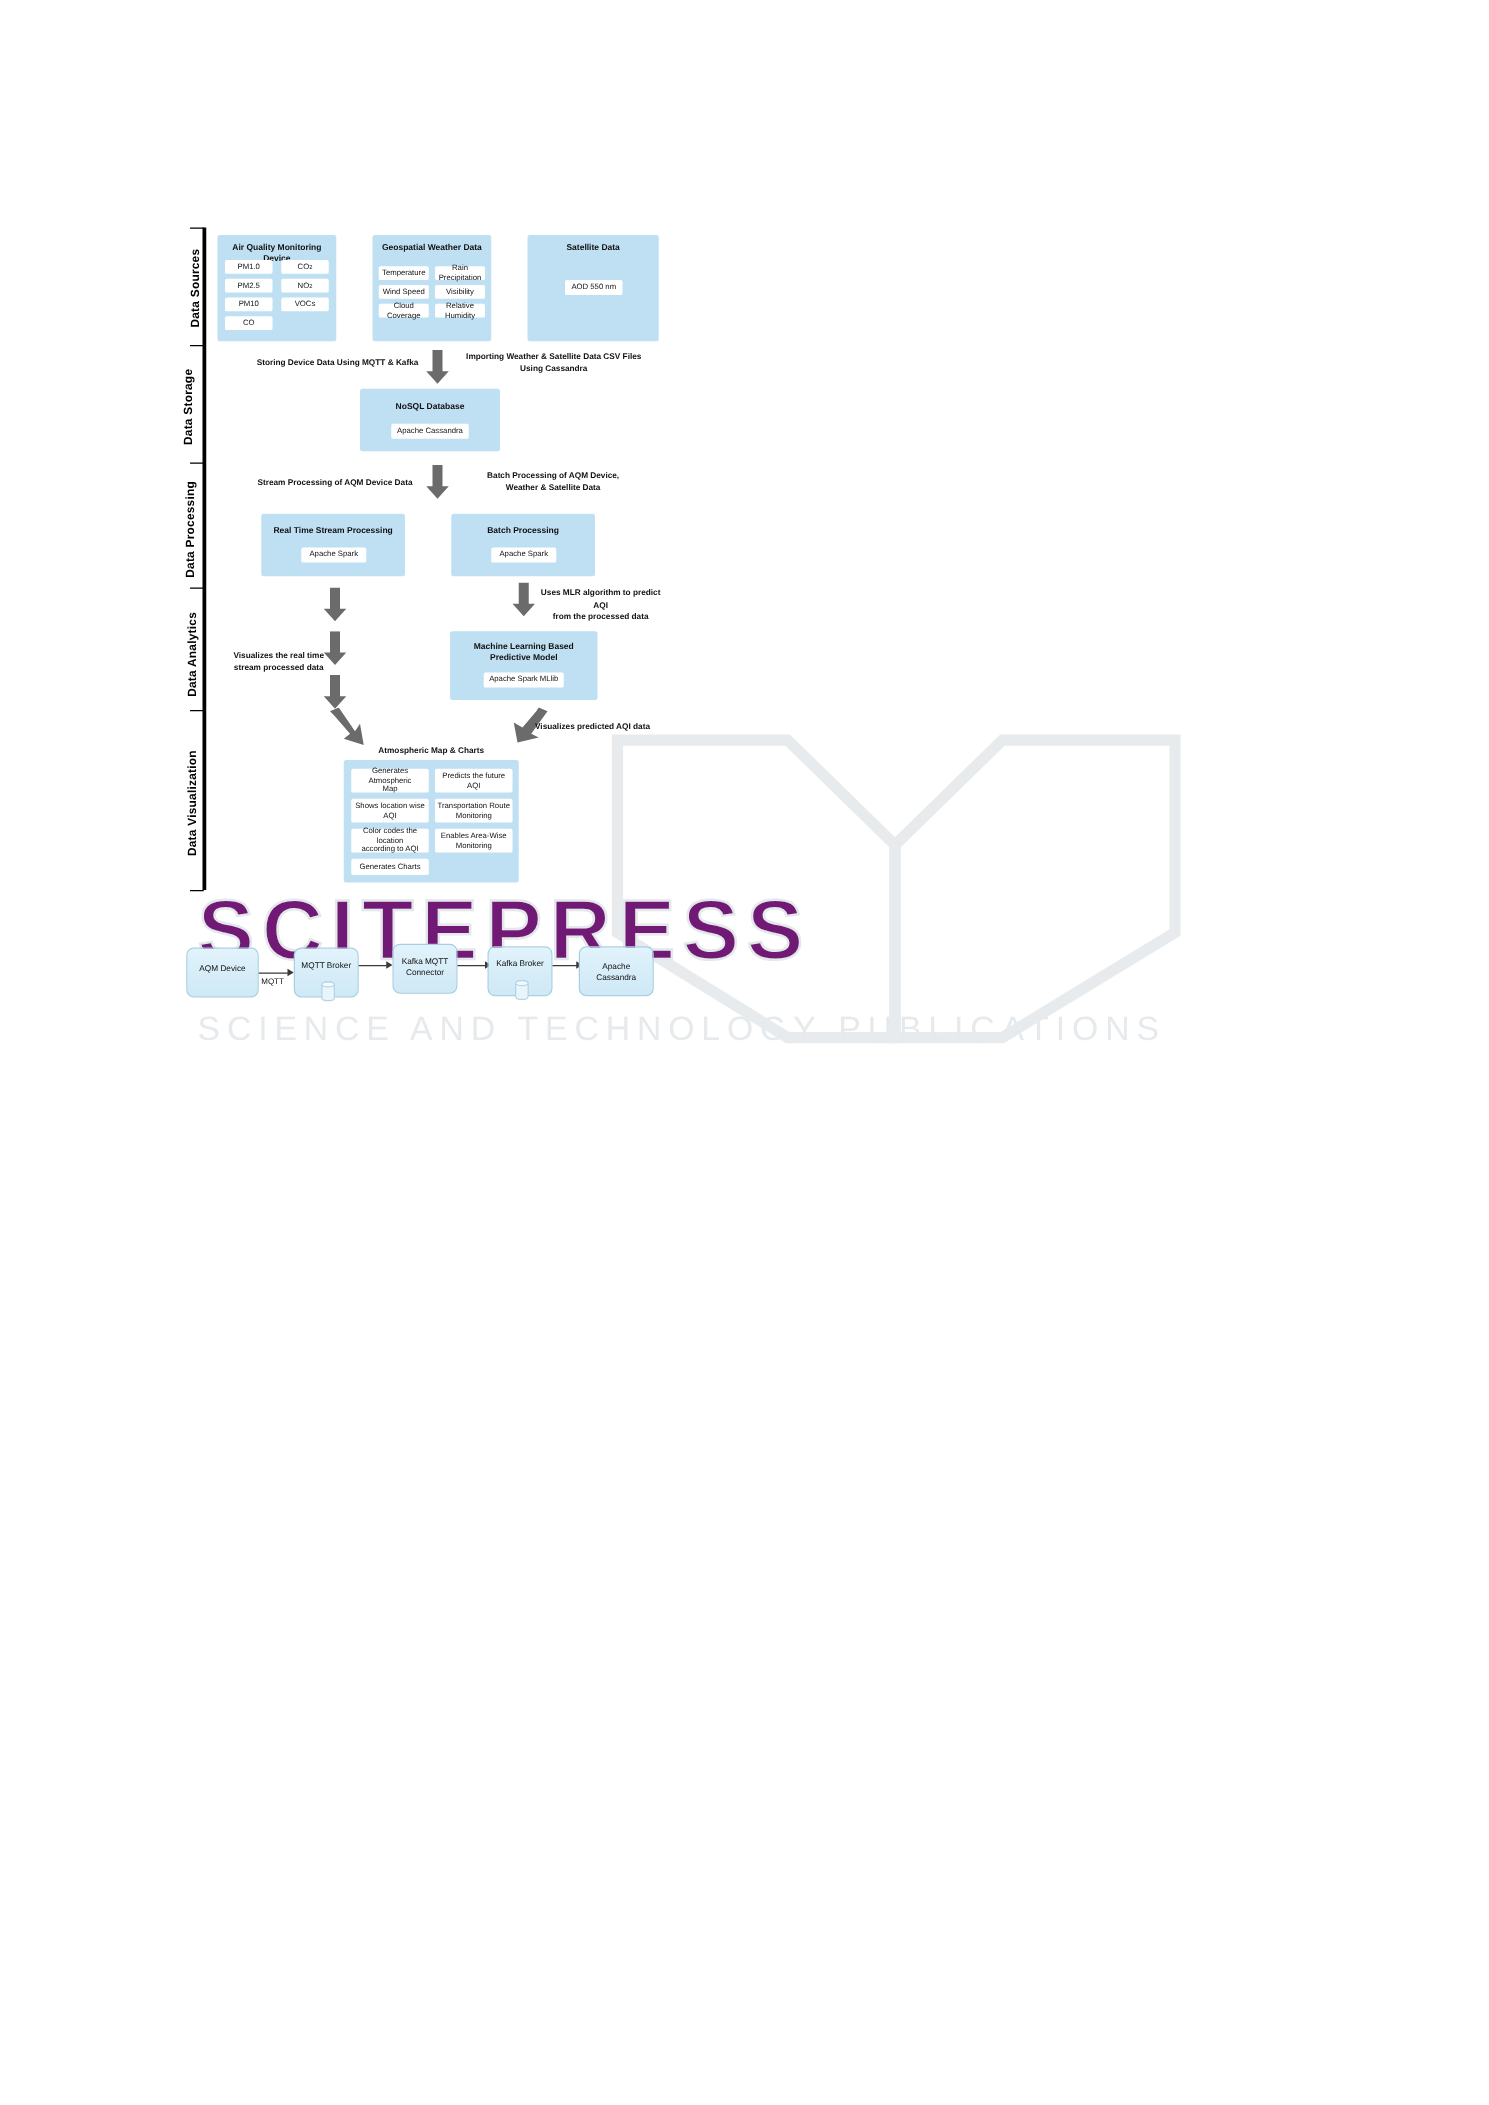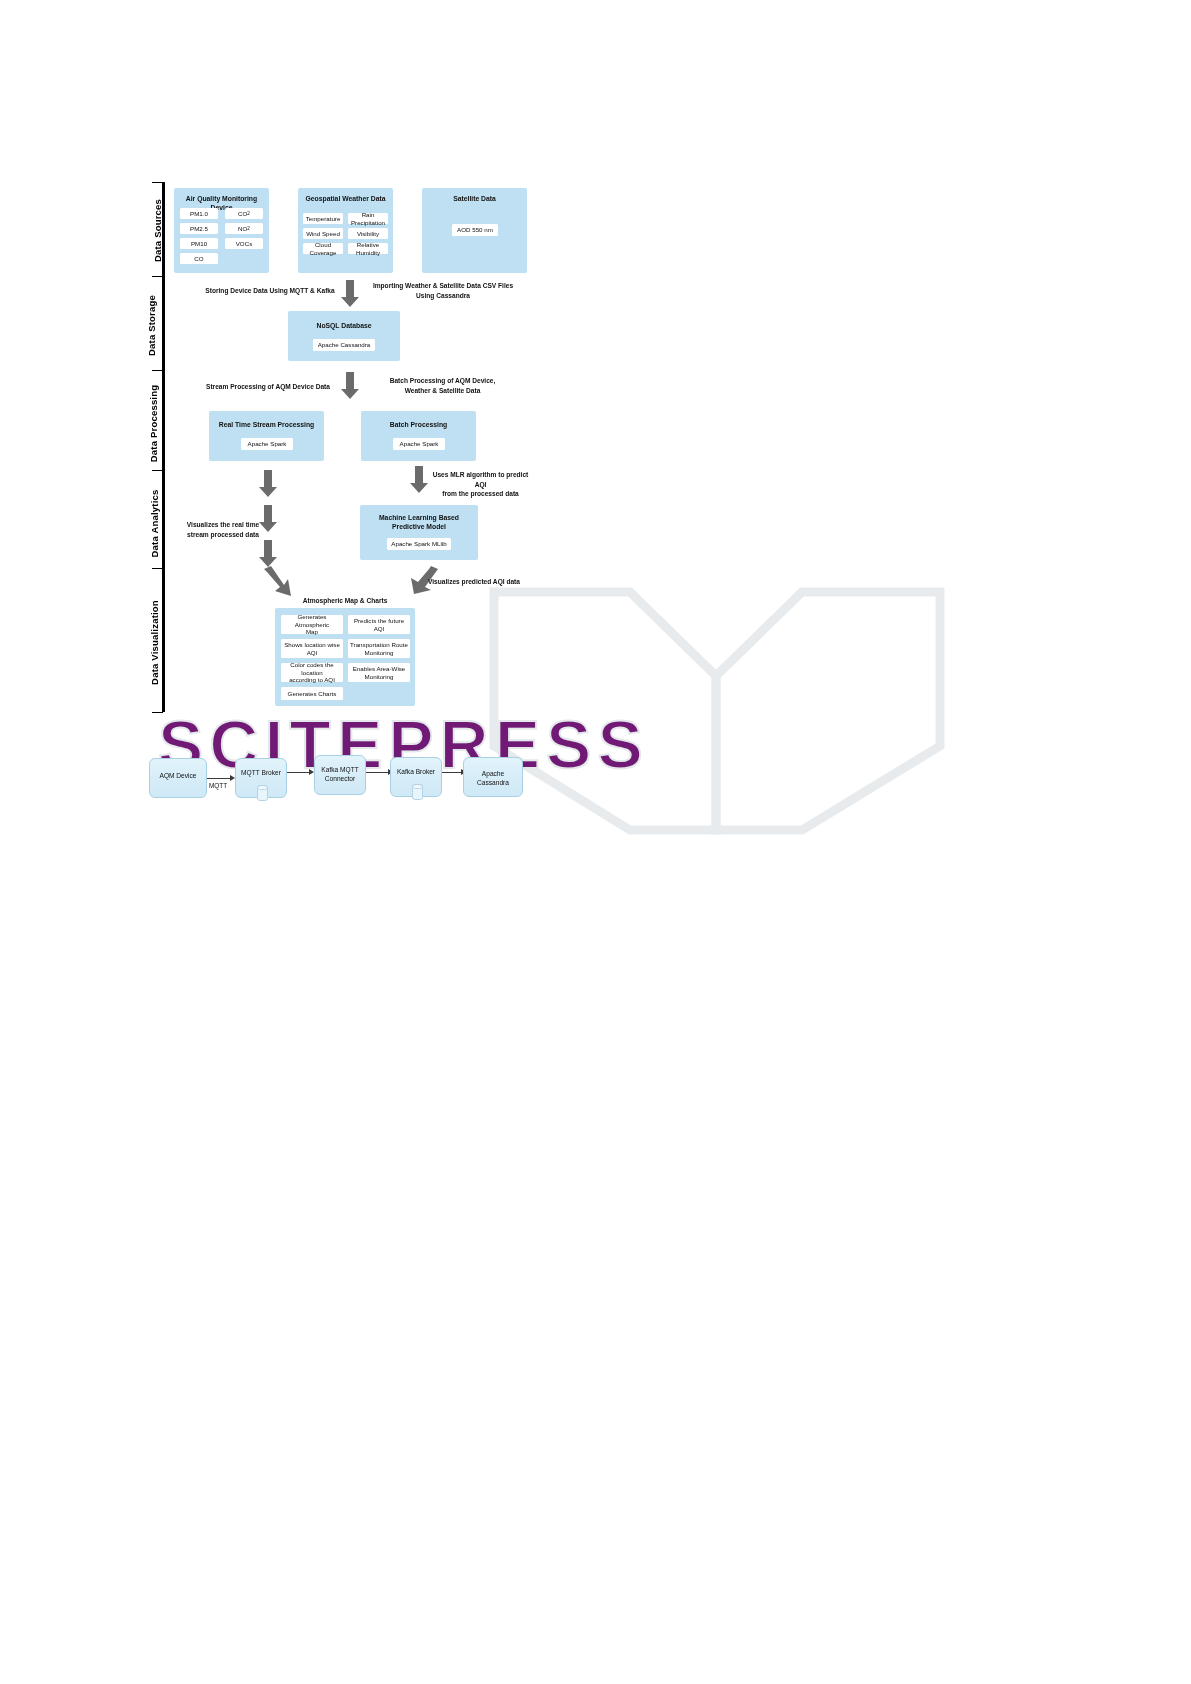--- a/index.html
+++ b/index.html
@@ -212,20 +212,21 @@
 </style>
 </head>
 <body>
 
 <div id="watermark">
   <svg class="wm-book" viewBox="0 0 480 270">
     <path d="M14 12 L150 12 L236 96 L236 250 L150 250 L14 166 Z" fill="none" stroke="#e7ebed" stroke-width="9"></path>
     <path d="M236 96 L322 12 L460 12 L460 166 L322 250 L236 250 Z" fill="none" stroke="#e7ebed" stroke-width="9"></path>
   </svg>
   <div class="wm-top">SCITEPRESS</div>
+  <div class="wm-bottom">SCIENCE AND TECHNOLOGY PUBLICATIONS</div>
 </div>
 
 <div id="figure1">
 
   <div class="axis-line"></div>
   <div class="axis-tick" style="top:182px;"></div>
   <div class="axis-tick" style="top:276px;"></div>
   <div class="axis-tick" style="top:370px;"></div>
   <div class="axis-tick" style="top:470px;"></div>
   <div class="axis-tick" style="top:568px;"></div>

